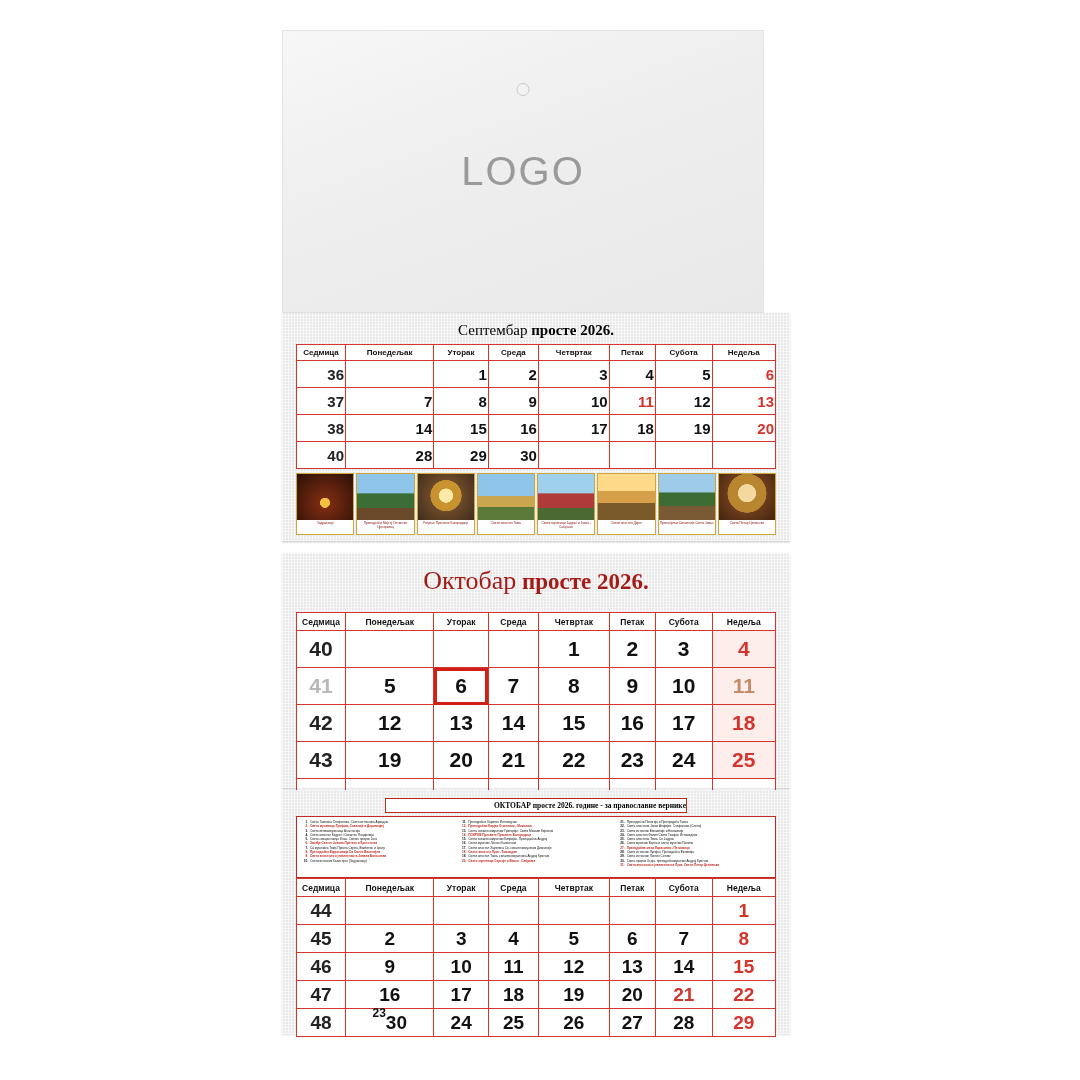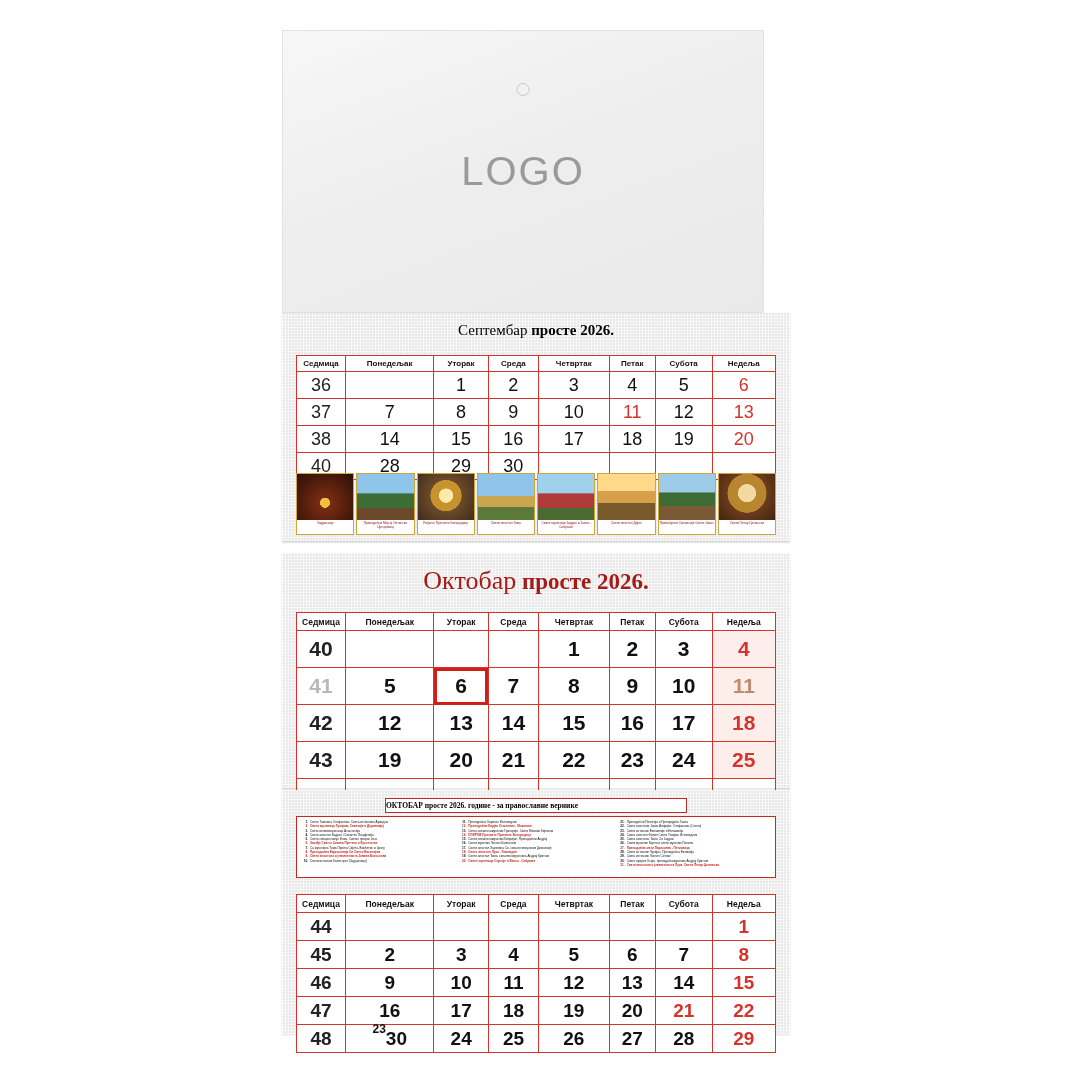--- a/index.html
+++ b/index.html
@@ -34,39 +34,39 @@
   }
 
   .month-title{
     text-align:center;font-family:"Liberation Serif",serif;
     white-space:nowrap;
   }
   .month-title .mn{font-weight:normal;}
   .month-title .suffix{font-weight:bold;}
 
   
-  table.cal{border-collapse:collapse;margin:16px auto;background:#fff;}
+  table.cal{border-collapse:collapse;margin:0 auto;background:#fff;}
   table.cal th,table.cal td{
     border:1px solid #d4342c;
     text-align:center;vertical-align:middle;
     font-family:"Liberation Sans",sans-serif;
   }
   table.cal thead th{font-weight:bold;background:#fff;color:#111;}
   .wk{color:#222;font-weight:bold;}
   .sun{color:#d4342c;}
   .red{color:#d4342c;}
   .blk{color:#111;}
   .empty{background:#fff;}
 
   
   #sep{left:282px;top:313px;width:508px;height:228px;padding-top:6px;}
   #sep .month-title{font-size:15px;margin:3px 0 5px 0;}
   #sep table.cal{width:480px;}
   #sep table.cal th{font-size:8px;height:13px;}
-  #sep table.cal td{font-size:18px;height:24px;font-weight:normal;}
+  #sep table.cal td{font-size:15px;height:24px;font-weight:bold;text-align:right;}
   #sep table.cal th.wkh,#sep table.cal td.wkc{width:46px;}
 
   
   .icons{
     position:absolute;left:14px;bottom:6px;width:480px;height:62px;
     display:flex;gap:2px;
   }
   .icon-cell{
     flex:1;background:#fff;border:1px solid #cfa63a;position:relative;overflow:hidden;
   }
@@ -95,21 +95,21 @@
   #oct table.cal th.wkh,#oct table.cal td.wkc{width:46px;}
   #oct td.wkc{font-size:15px;}
   #oct td.sunbg{background:#fdeeec;}
   .today{outline:3px solid #cf1f17;outline-offset:-3px;}
   .dim{color:#c38b6a;}
   .dimwk{color:#b8b8b8;}
 
   
   #nov{left:282px;top:790px;width:508px;height:244px;}
   .saints-head{
-    margin:8px auto 0 auto;width:300px;text-align:left;
+    margin:8px auto 0 auto;width:300px;text-align:right;
     border:1px solid #c02a22;background:#fff;font-family:"Liberation Serif",serif;
     font-size:7.5px;font-weight:bold;padding:2px 0;
   }
   .saints-box{
     margin:3px auto 0 auto;width:480px;height:62px;background:#fff;
     border:1px solid #c02a22;box-sizing:border-box;display:flex;padding:3px 4px;gap:5px;
   }
   .saints-col{flex:1;}
   .saints-row{display:flex;font-size:3.1px;line-height:4.3px;white-space:nowrap;}
   .saints-row .d{width:7px;text-align:right;margin-right:2px;color:#111;font-weight:bold;}

